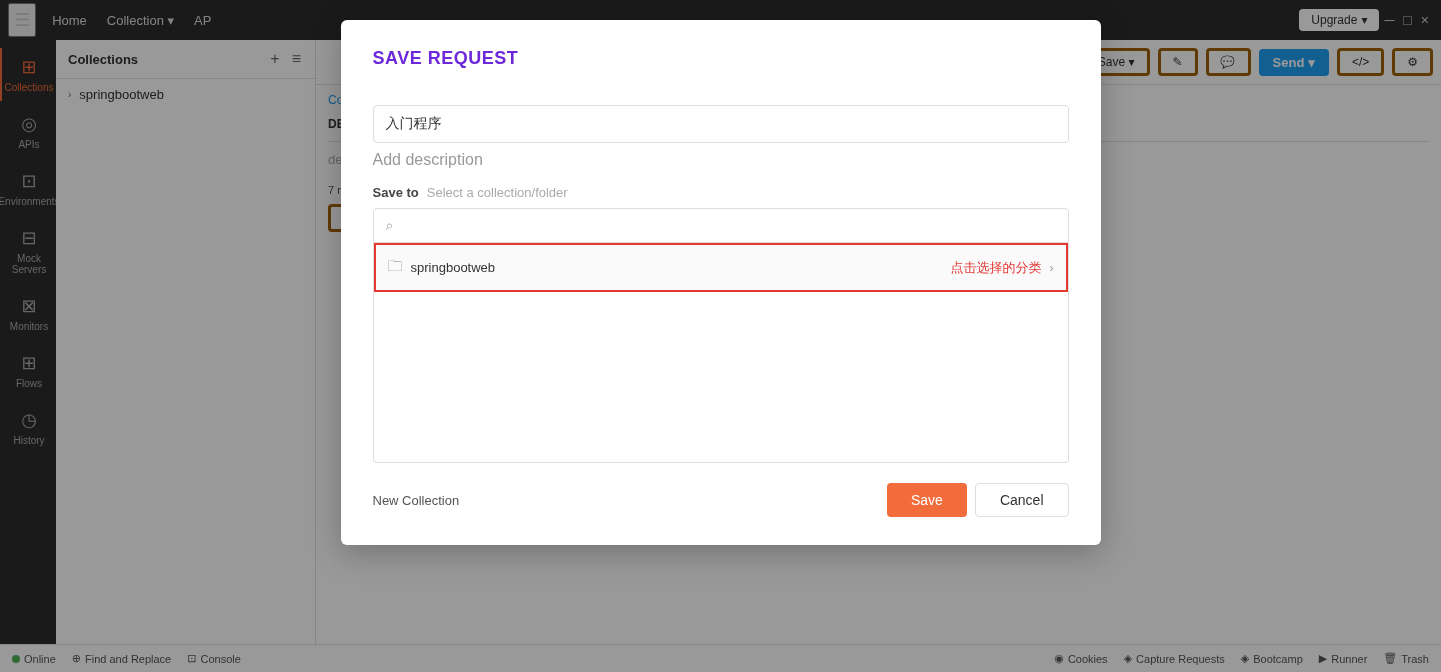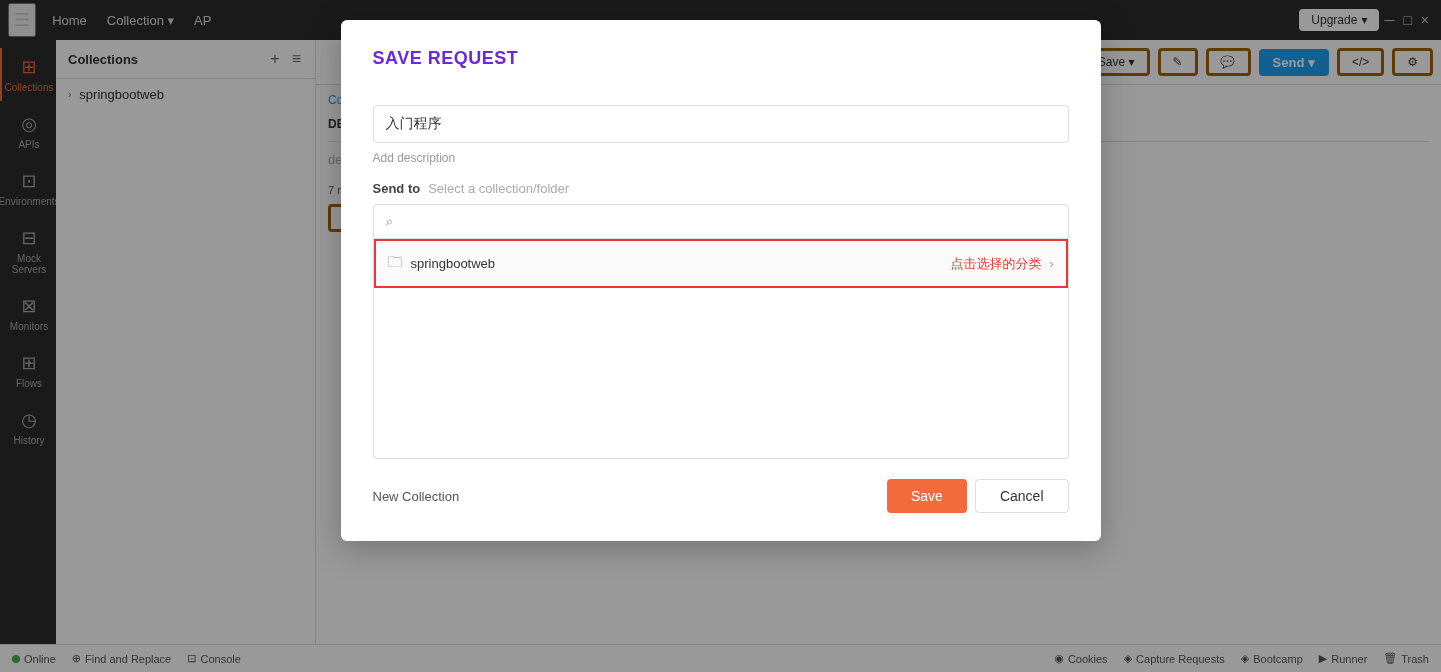--- a/index.html
+++ b/index.html
@@ -51,21 +51,21 @@
     .status-dot { width: 8px; height: 8px; border-radius: 50%; background: #4caf50; }
 
     
     .overlay { position: absolute; top: 0; left: 0; width: 100%; height: 100%; background: rgba(0,0,0,0.4); z-index: 100; display: flex; align-items: flex-start; justify-content: center; padding-top: 20px; }
 
     
     .modal { background: #fff; border-radius: 6px; width: 760px; padding: 28px 32px 28px 32px; box-shadow: 0 8px 32px rgba(0,0,0,0.25); }
     .modal-title { font-size: 18px; font-weight: 700; color: #6d28d9; margin-bottom: 36px; letter-spacing: 0.5px; }
     .modal-field-label { font-size: 12px; font-weight: 600; color: #444; margin-bottom: 6px; }
     .modal-input { width: 100%; border: 1px solid #ddd; border-radius: 4px; padding: 10px 12px; font-size: 14px; color: #333; outline: none; }
-    .modal-add-desc { font-size: 12px; color: #999; margin: 8px 0 16px 0; cursor: pointer; }
+    .modal-add-desc { font-size: 16px; color: #999; margin: 8px 0 16px 0; cursor: pointer; }
     .modal-save-to { display: flex; align-items: center; gap: 8px; margin-bottom: 8px; }
     .modal-save-to-label { font-size: 13px; font-weight: 600; color: #444; }
     .modal-save-to-placeholder { font-size: 13px; color: #aaa; }
     .modal-search-input { border: none; outline: none; font-size: 13px; color: #555; flex: 1; background: transparent; }
     .modal-collection-list { border: 1px solid #ddd; border-top: none; border-radius: 0 0 4px 4px; min-height: 200px; max-height: 220px; overflow-y: auto; }
     .modal-search-container { border: 1px solid #ddd; border-radius: 4px 4px 0 0; padding: 8px 12px; display: flex; align-items: center; gap: 8px; }
     .modal-collection-item { display: flex; align-items: center; padding: 10px 12px; border: 2px solid #e53935; background: #fafafa; cursor: pointer; gap: 8px; }
     .modal-collection-item-name { font-size: 13px; color: #333; flex: 1; }
     .modal-collection-annotation { font-size: 13px; color: #e53935; font-weight: 500; }
     .modal-collection-chevron { color: #999; font-size: 12px; }
@@ -237,21 +237,21 @@
 
 <div class="overlay">
   <div class="modal">
     <h2 class="modal-title">SAVE REQUEST</h2>
 
     <input class="modal-input" type="text" value="入门程序" style="">
 
     <div class="modal-add-desc">Add description</div>
 
     <div class="modal-save-to">
-      <span class="modal-save-to-label">Send to</span>
+      <span class="modal-save-to-label">Save to</span>
       <span class="modal-save-to-placeholder">Select a collection/folder</span>
     </div>
 
     <div class="modal-search-container">
       <span style="color:#aaa;font-size:14px;">⌕</span>
     </div>
 
     <div class="modal-collection-list">
       <div class="modal-collection-item">
         <span style="color:#888;font-size:15px;">🗀</span>

